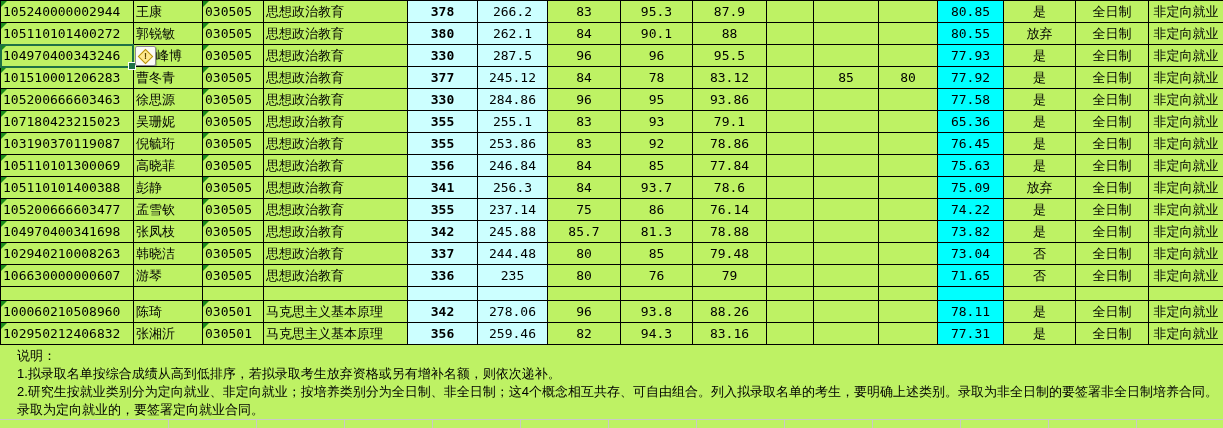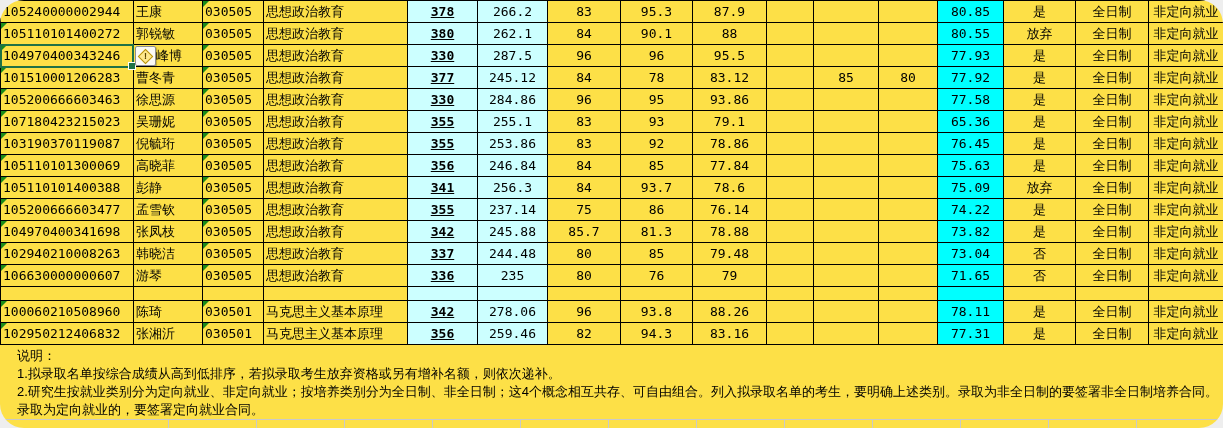--- a/index.html
+++ b/index.html
@@ -1,36 +1,35 @@
 <!DOCTYPE html>
 <html><head>
 <meta charset="utf-8">
 <style>
   html,body{margin:0;padding:0;background:#eee;}
   #screen{
-    position:relative;width:1223px;height:428px;background:#fde047;
+    position:relative;width:1223px;height:428px;background:#bef264;
     font-family:"DejaVu Sans Mono","Liberation Sans",sans-serif;
     overflow:hidden;
-    border-radius:24px;
   }
   table.sheet{
     position:absolute;left:0;top:0;
     border-collapse:collapse;table-layout:fixed;width:1223px;
   }
   table.sheet td{
     border:1px solid #000;
     font-size:13px;color:#000;
     padding:0 2px;overflow:hidden;white-space:nowrap;
     position:relative;vertical-align:middle;
   }
   td.al{text-align:left;padding-left:3px;}
   td.ctr{text-align:center;}
   td.pale{background:#CCFFFF;}
   td.cyan{background:#00FFFF;}
-  td.bold{font-weight:bold;text-decoration:underline;}
+  td.bold{font-weight:bold;}
   td.cjk{font-size:14px;letter-spacing:0;}
   .tri{
     position:absolute;left:0;top:0;width:0;height:0;
     border-top:6px solid #1a8a1a;border-right:6px solid transparent;
     pointer-events:none;
   }
   
   .sel{
     position:absolute;left:0px;top:44px;width:130px;height:20px;
     border:2px solid #1f7246;z-index:5;pointer-events:none;

